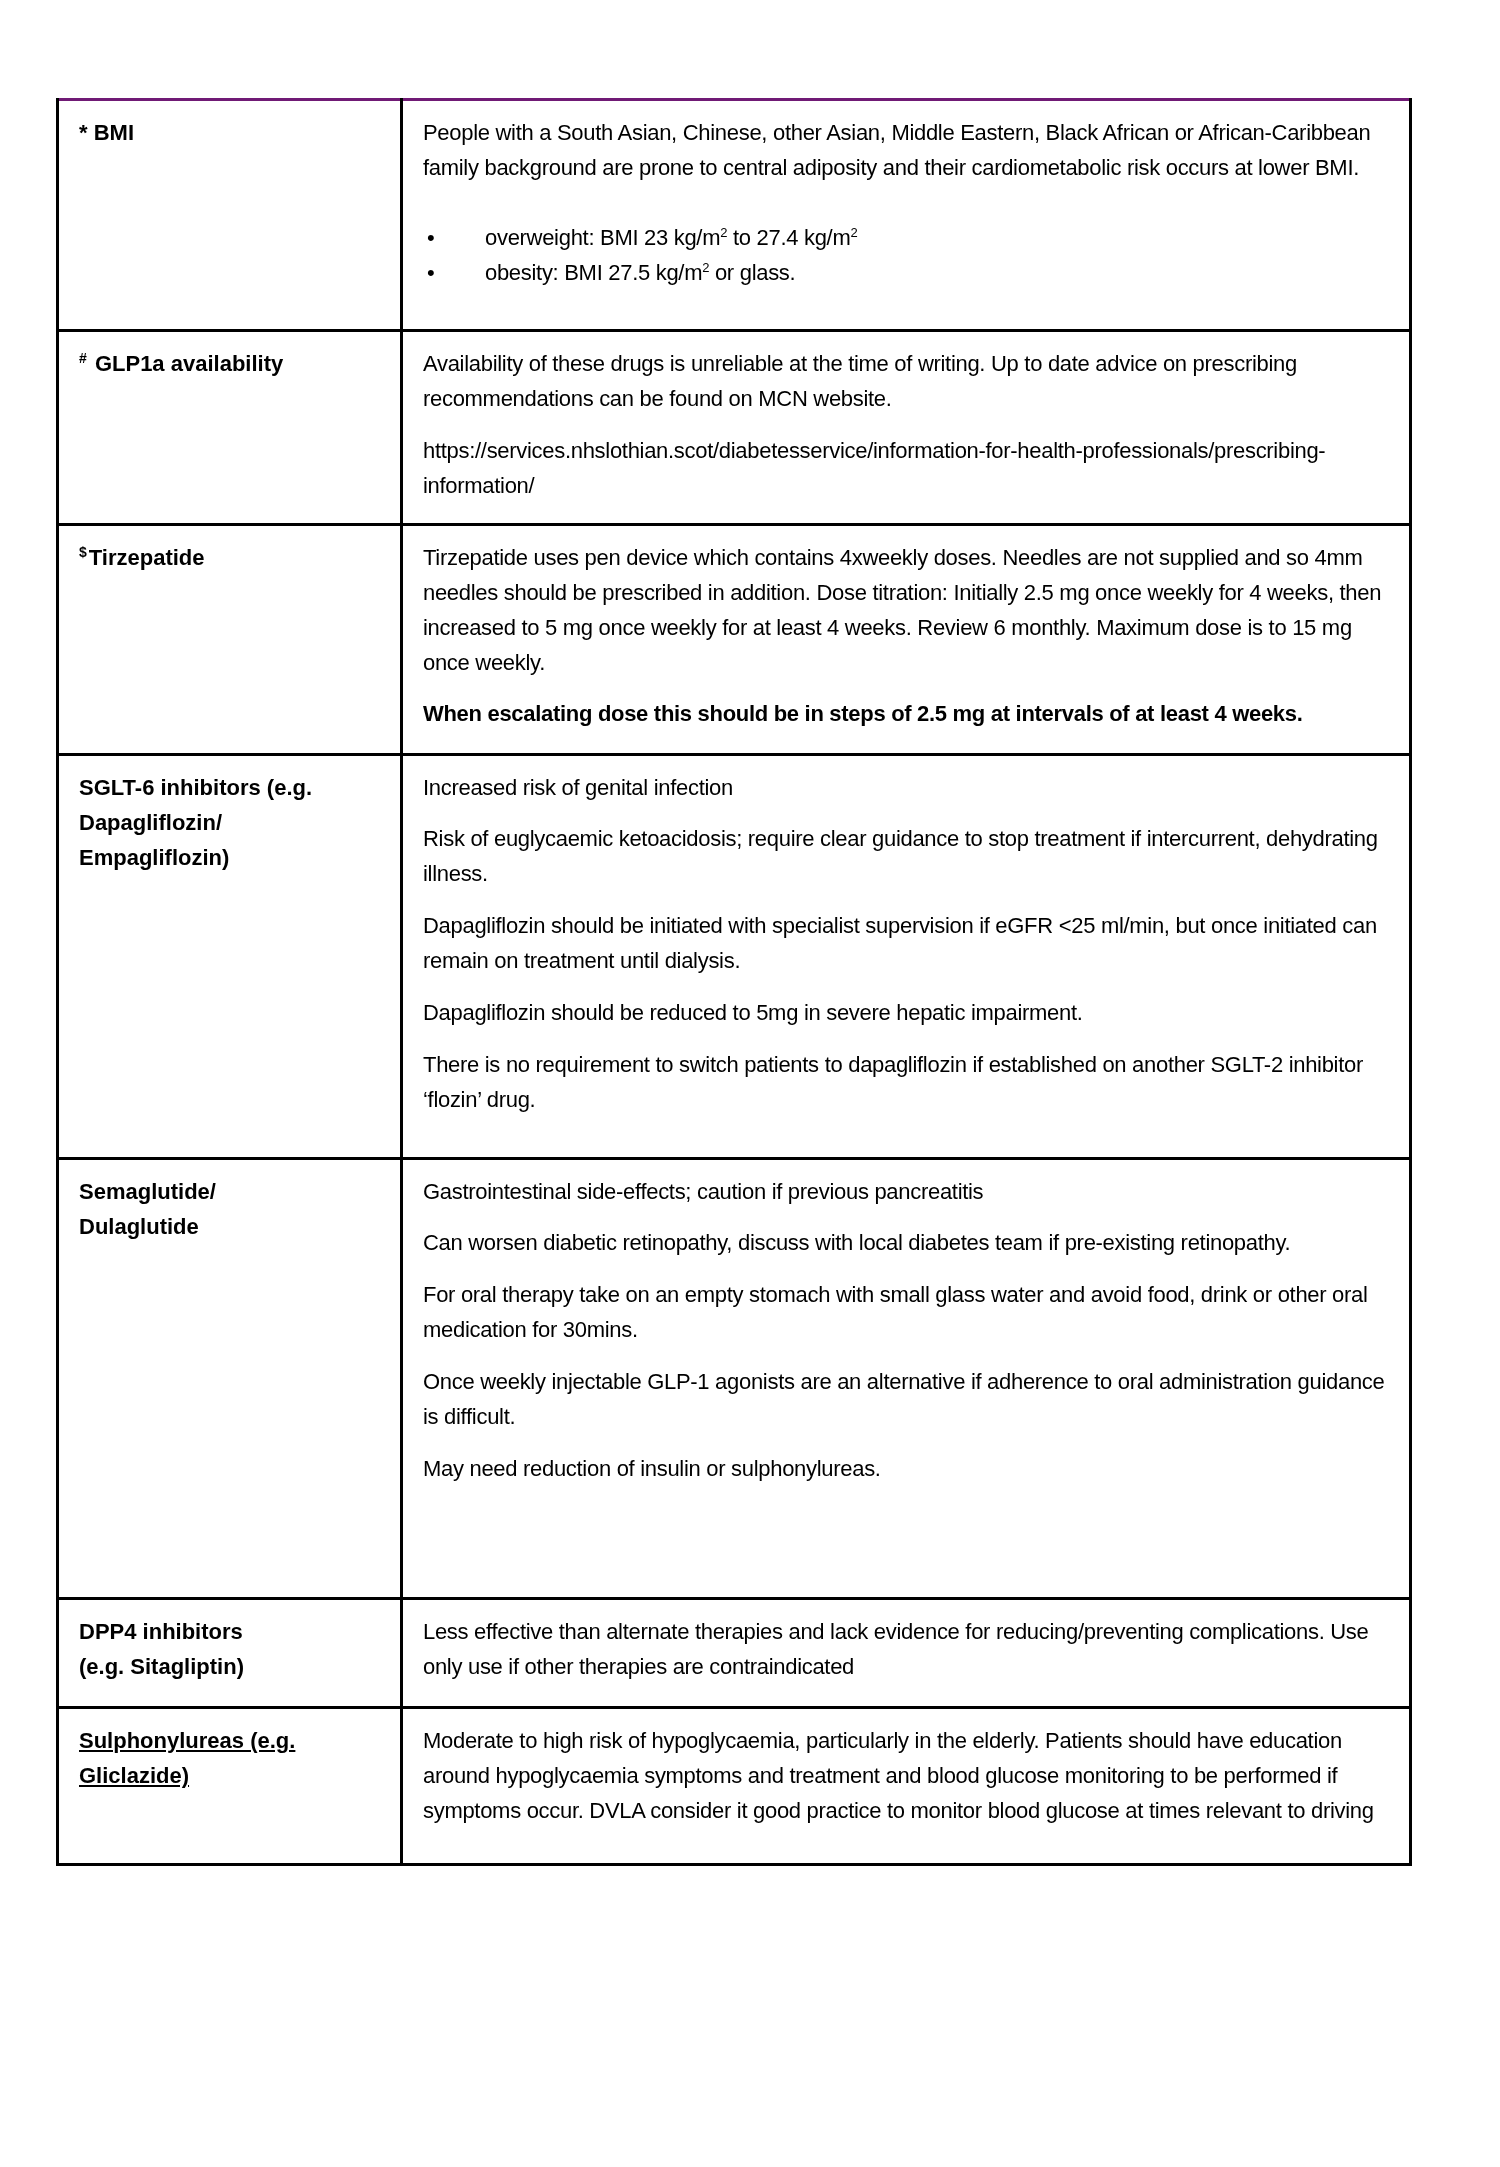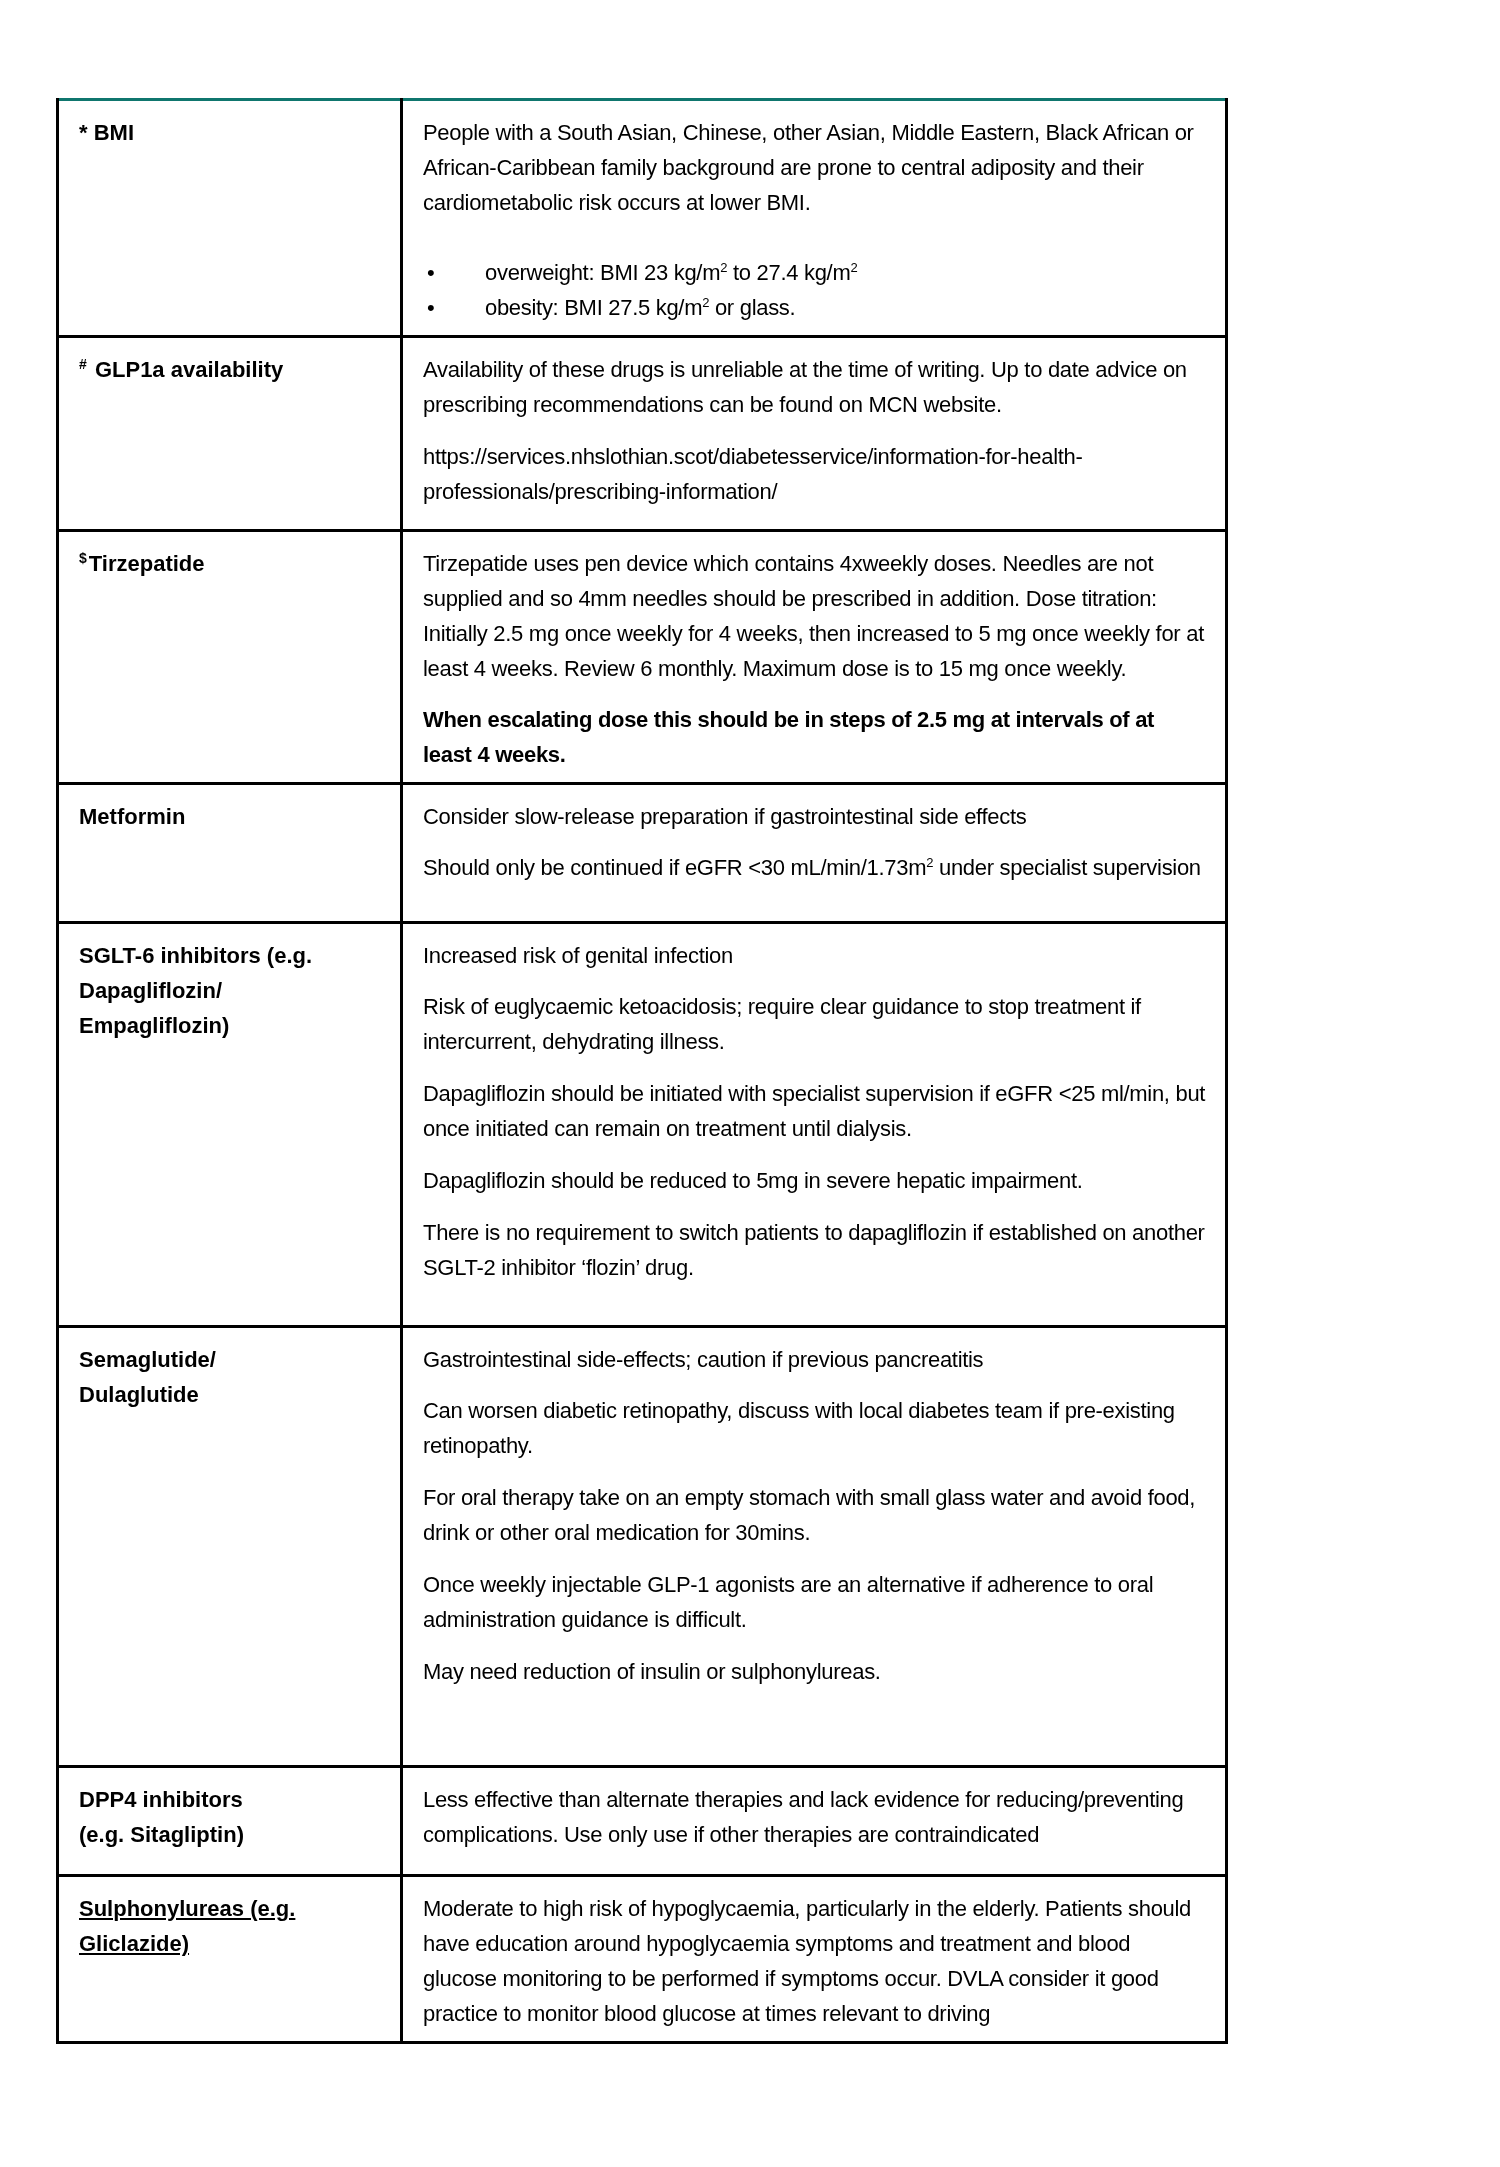--- a/index.html
+++ b/index.html
@@ -11,24 +11,24 @@
       width: 1500px;
       height: 2167px;
       position: relative;
       font-family: "Liberation Sans", sans-serif;
       color: #000000;
     }
     .doc-table {
       position: absolute;
       left: 56px;
       top: 98px;
-      width: 1172px;
+      width: 1356px;
       border-collapse: collapse;
       table-layout: fixed;
-      border: 3px solid #0f766e;
+      border: 3px solid #701a75;
     }
     .doc-table td {
       border: 3px solid #000;
       vertical-align: top;
       padding: 14px 18px 10px 20px;
       box-sizing: border-box;
     }
     .doc-table td.term-cell {
       width: 344px;
       border-right-width: 2px;
@@ -111,29 +111,20 @@
     <tr style="height:230px;">
       <td class="term-cell">
         <span class="marker">$</span><span>Tirzepatide</span>
       </td>
       <td class="desc-cell">
         <p class="para tight">Tirzepatide uses pen device which contains 4xweekly doses.  Needles are not supplied and so 4mm needles should be prescribed in addition. Dose titration: Initially 2.5 mg once weekly for 4 weeks, then increased to 5 mg once weekly for at least 4 weeks.  Review 6 monthly.  Maximum dose is to 15 mg once weekly.</p>
         <p class="para tight bold">When escalating dose this should be in steps of 2.5 mg at intervals of at least 4 weeks.</p>
       </td>
     </tr>
 
-    <tr style="height:139px;">
-      <td class="term-cell">
-        <span>Metformin</span>
-      </td>
-      <td class="desc-cell">
-        <p class="para tight">Consider slow-release preparation if gastrointestinal side effects</p>
-        <p class="para tight"><span>Should only be continued if eGFR &lt;30 mL/min/1.73m</span><sup class="unit-sup">2</sup><span> under specialist supervision</span></p>
-      </td>
-    </tr>
 
     <tr style="height:404px;">
       <td class="term-cell">
         <span style="display:block;width:270px;">SGLT-6 inhibitors (e.g. Dapagliflozin/ Empagliflozin)</span>
       </td>
       <td class="desc-cell">
         <p class="para tight">Increased risk of genital infection</p>
         <p class="para tight">Risk of euglycaemic ketoacidosis; require clear guidance to stop treatment if intercurrent, dehydrating illness.</p>
         <p class="para">Dapagliflozin should be initiated with specialist supervision if eGFR &lt;25 ml/min, but once initiated can remain on treatment until dialysis.</p>
         <p class="para">Dapagliflozin should be reduced to 5mg in severe hepatic impairment.</p>

